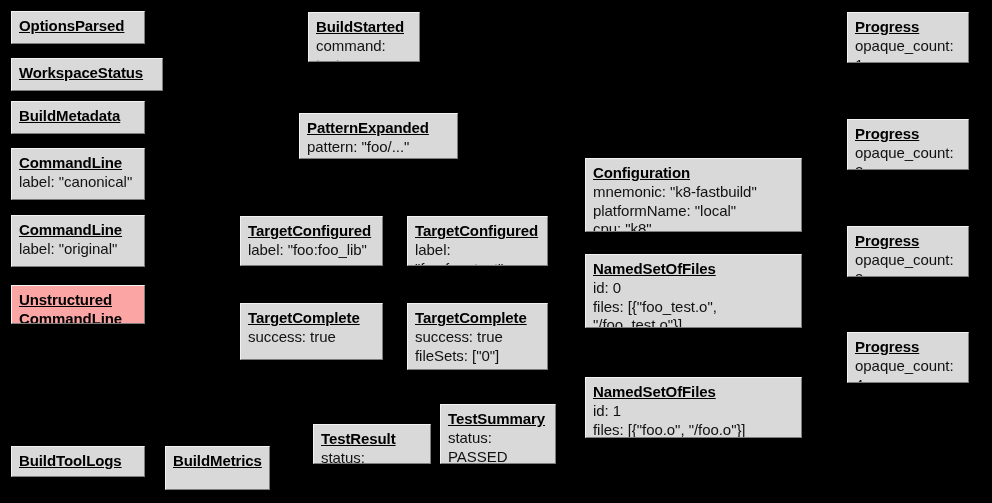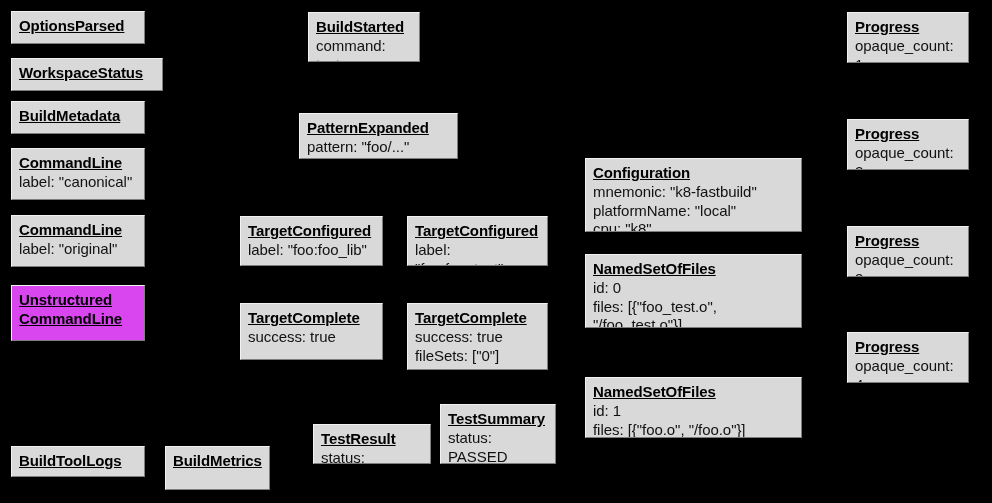--- a/index.html
+++ b/index.html
@@ -105,21 +105,21 @@
     <div class="node" style="left: 847px; top: 226px; width: 122px; height: 51px; background: rgb(217, 217, 217); border-color: rgb(242, 242, 242) rgb(125, 125, 125) rgb(125, 125, 125) rgb(242, 242, 242);">
       <span class="node-title">Progress</span>
       <span class="node-fields">opaque_count: 3</span>
     </div>
     <div class="node" style="left: 585px; top: 254px; width: 217px; height: 74px; background: rgb(217, 217, 217); border-color: rgb(242, 242, 242) rgb(125, 125, 125) rgb(125, 125, 125) rgb(242, 242, 242);">
       <span class="node-title">NamedSetOfFiles</span>
       <span class="node-fields">id: 0
 files: [{"foo_test.o", "/foo_test.o"}]
 fileSets: ["1"]</span>
     </div>
-    <div class="node" style="left: 11px; top: 285px; width: 134px; height: 56px; background: #d946ef; border-color: rgb(242, 242, 242) rgb(125, 125, 125) rgb(125, 125, 125) rgb(242, 242, 242);">
+    <div class="node" style="left: 11px; top: 285px; width: 134px; height: 39px; background: #fca5a5; border-color: rgb(242, 242, 242) rgb(125, 125, 125) rgb(125, 125, 125) rgb(242, 242, 242);">
       <span class="node-title">Unstructured
 CommandLine</span>
     </div>
     <div class="node" style="left: 240px; top: 303px; width: 143px; height: 57px; background: rgb(217, 217, 217); border-color: rgb(242, 242, 242) rgb(125, 125, 125) rgb(125, 125, 125) rgb(242, 242, 242);">
       <span class="node-title">TargetComplete</span>
       <span class="node-fields">success: true</span>
     </div>
     <div class="node" style="left: 407px; top: 303px; width: 141px; height: 67px; background: rgb(217, 217, 217); border-color: rgb(242, 242, 242) rgb(125, 125, 125) rgb(125, 125, 125) rgb(242, 242, 242);">
       <span class="node-title">TargetComplete</span>
       <span class="node-fields">success: true

